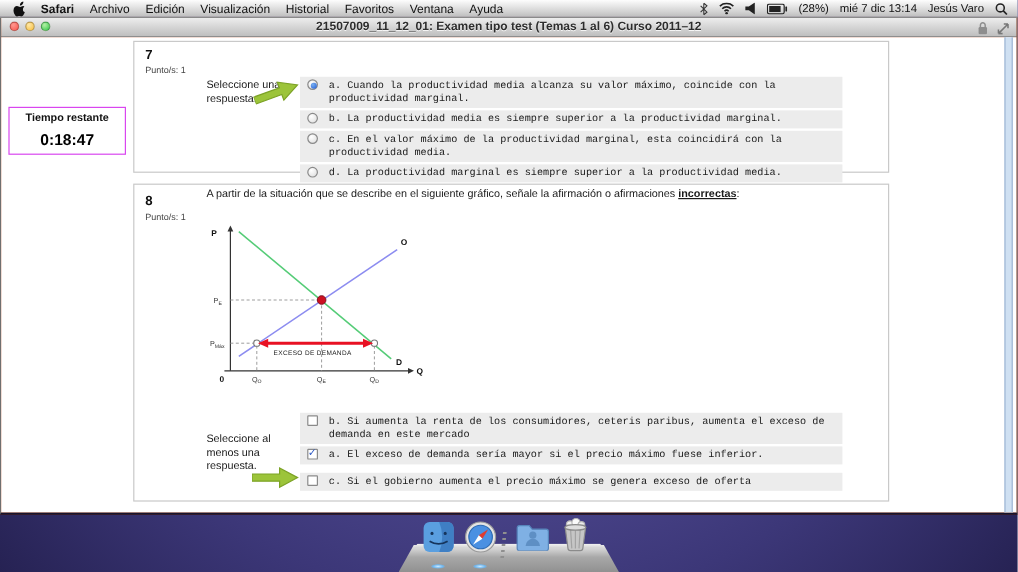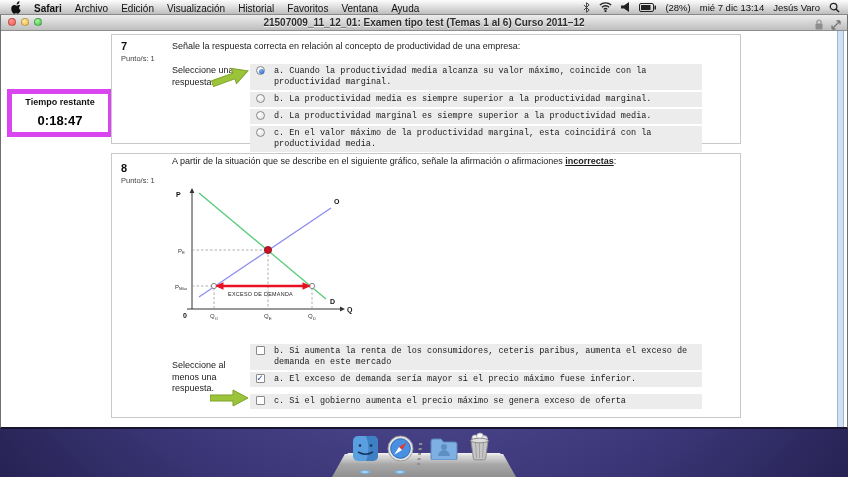--- a/index.html
+++ b/index.html
@@ -38,21 +38,21 @@
   .light.green{background:radial-gradient(circle at 35% 30%,#b7f2a8,#35c649);}
   .tb-right{position:absolute;right:6px;top:2px;display:flex;gap:8px;align-items:center;}
   .content{position:relative;height:396px;background:#fff;}
   .vscroll{
     position:absolute;right:3px;top:0;bottom:0;width:5px;
     background:#cfe0f2;border-left:1px solid #9fb6d4;border-right:1px solid #9fb6d4;
   }
   
   .timerbox{
     position:absolute;left:6px;top:58px;width:92px;
-    border:5px solid #d946ef;background:#fff;padding:3px 2px 4px 2px;text-align:center;
+    border:1px solid #d946ef;background:#fff;padding:3px 2px 4px 2px;text-align:center;
   }
   .timerbox .tlabel{font-size:9px;font-weight:bold;color:#111;}
   .timerbox .tvalue{font-size:13px;font-weight:bold;color:#000;margin-top:6px;}
   
   .qbox{position:absolute;left:110px;width:630px;border:1px solid #c9c9c9;background:#fff;box-sizing:border-box;}
   #q7{top:3px;height:110px;}
   #q8{top:122px;height:265px;}
   .qnum{position:absolute;left:9px;top:5px;font-size:11px;font-weight:bold;color:#111;}
   .qpoints{position:absolute;left:9px;top:19px;font-size:7.5px;color:#444;}
   .qtext{position:absolute;left:60px;top:6px;width:555px;font-size:9px;color:#1a1a1a;line-height:1.25;}
@@ -190,41 +190,40 @@
     <div class="vscroll"></div>
 
     <div class="timerbox">
       <div class="tlabel">Tiempo restante</div>
       <div class="tvalue">0:18:47</div>
     </div>
 
     <div class="qbox" id="q7">
       <div class="qnum">7</div>
       <div class="qpoints">Punto/s: 1</div>
-      <div class="qtext">Señale la respuesta correcta en relación al concepto de productividad de una empresa:</div>
       <div class="qprompt" style="top:30px;">Seleccione una respuesta.</div>
       <svg class="pointer" style="left:99px;top:31px;transform:rotate(-20deg);" viewBox="0 0 40 22">
         <path d="M0,8 L23,8 L23,3 L38,11 L23,19 L23,14 L0,14 Z" fill="#9cc43a" stroke="#7da327" stroke-width="1"></path>
       </svg>
       <div class="opts" style="top:29px;">
         <div class="optrow">
           <span class="ctl radio" data-checked="true"></span>
           <span>a. Cuando la productividad media alcanza su valor máximo, coincide con la productividad marginal.</span>
         </div>
         <div class="optrow">
           <span class="ctl radio" data-checked="false"></span>
           <span>b. La productividad media es siempre superior a la productividad marginal.</span>
         </div>
         <div class="optrow">
           <span class="ctl radio" data-checked="false"></span>
+          <span>c. En el valor máximo de la productividad marginal, esta coincidirá con la productividad media.</span>
+        </div>
+        <div class="optrow">
+          <span class="ctl radio" data-checked="false"></span>
           <span>d. La productividad marginal es siempre superior a la productividad media.</span>
-        </div>
-        <div class="optrow">
-          <span class="ctl radio" data-checked="false"></span>
-          <span>c. En el valor máximo de la productividad marginal, esta coincidirá con la productividad media.</span>
         </div>
       </div>
     </div>
 
     <div class="qbox" id="q8">
       <div class="qnum" style="top:8px;">8</div>
       <div class="qpoints" style="top:22px;">Punto/s: 1</div>
       <div class="qtext" style="top:2px;"><span>A partir de la situación que se describe en el siguiente gráfico, señale la afirmación o afirmaciones </span><span class="emph">incorrectas</span><span>:</span></div>
 
       <svg class="chart" viewBox="0 0 185 137">

